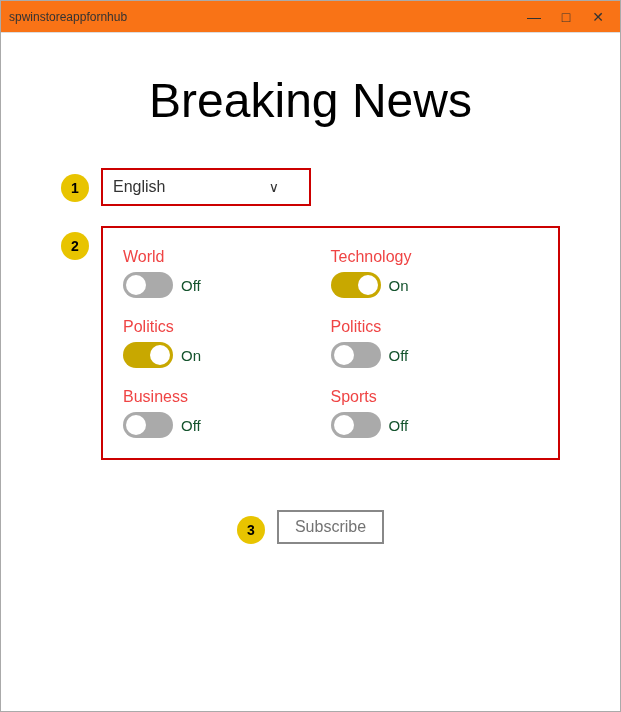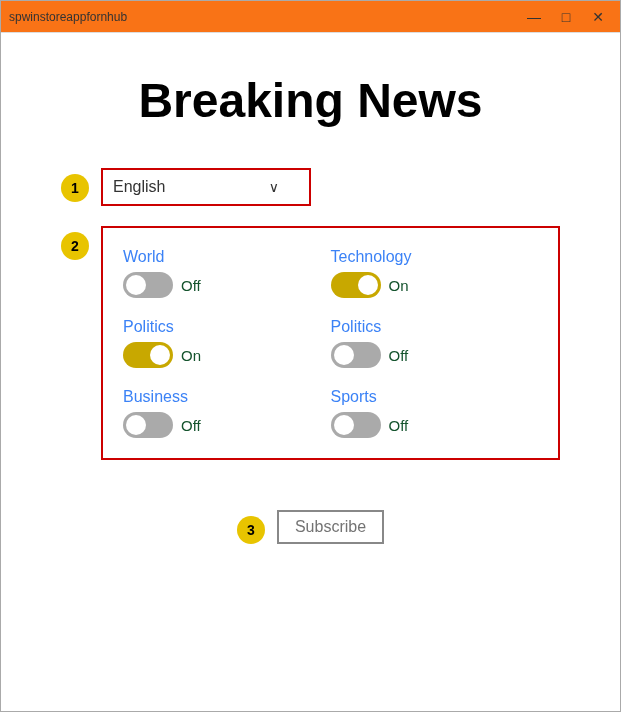--- a/index.html
+++ b/index.html
@@ -60,21 +60,21 @@
     .content {
       flex: 1;
       display: flex;
       flex-direction: column;
       align-items: center;
       padding: 40px 60px 40px 60px;
     }
 
     .page-title {
       font-size: 48px;
-      font-weight: 700;
+      font-weight: 400;
       color: #000;
       margin-bottom: 40px;
       text-align: center;
     }
 
     .section {
       display: flex;
       align-items: flex-start;
       width: 100%;
       margin-bottom: 20px;
@@ -135,21 +135,21 @@
     }
 
     .category-item {
       display: flex;
       flex-direction: column;
       gap: 6px;
     }
 
     .category-name {
       font-size: 16px;
-      color: #3b82f6;
+      color: #ef4444;
     }
 
     .toggle-row {
       display: flex;
       align-items: center;
       gap: 8px;
     }
 
     .toggle {
       width: 50px;

